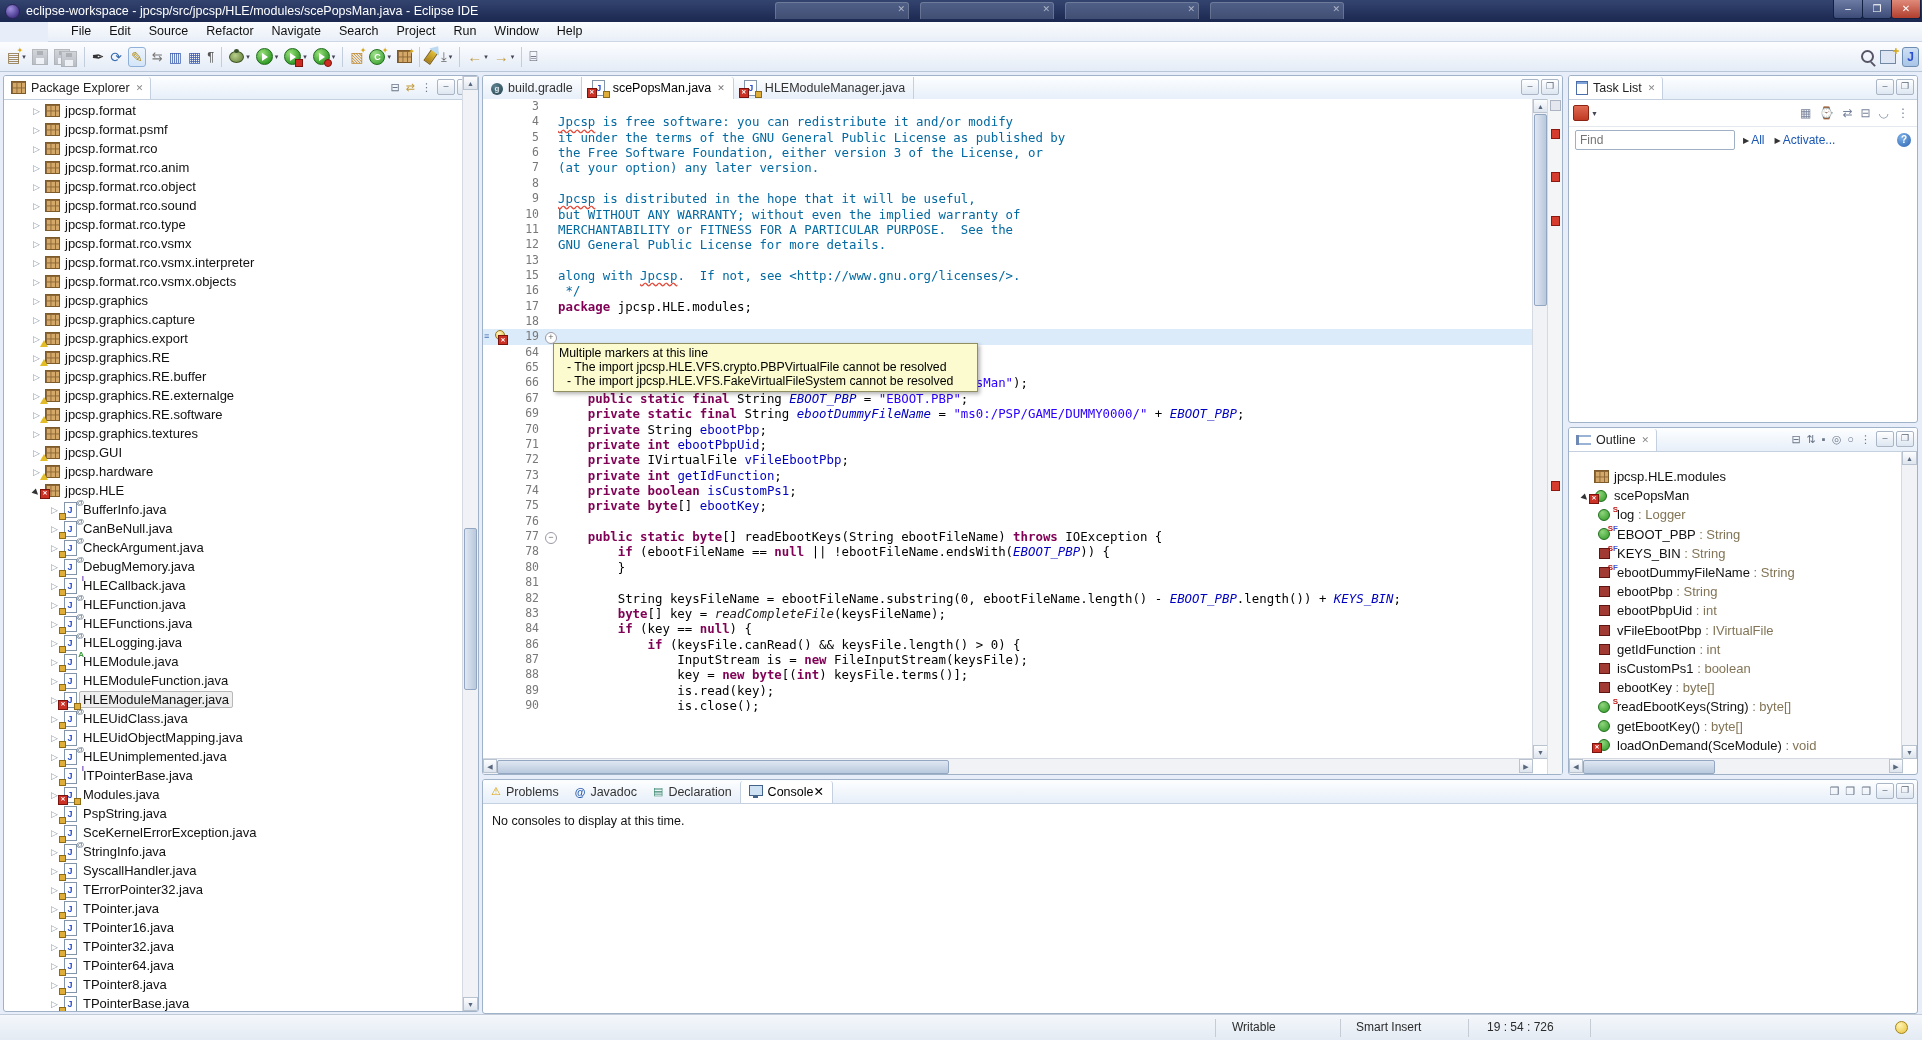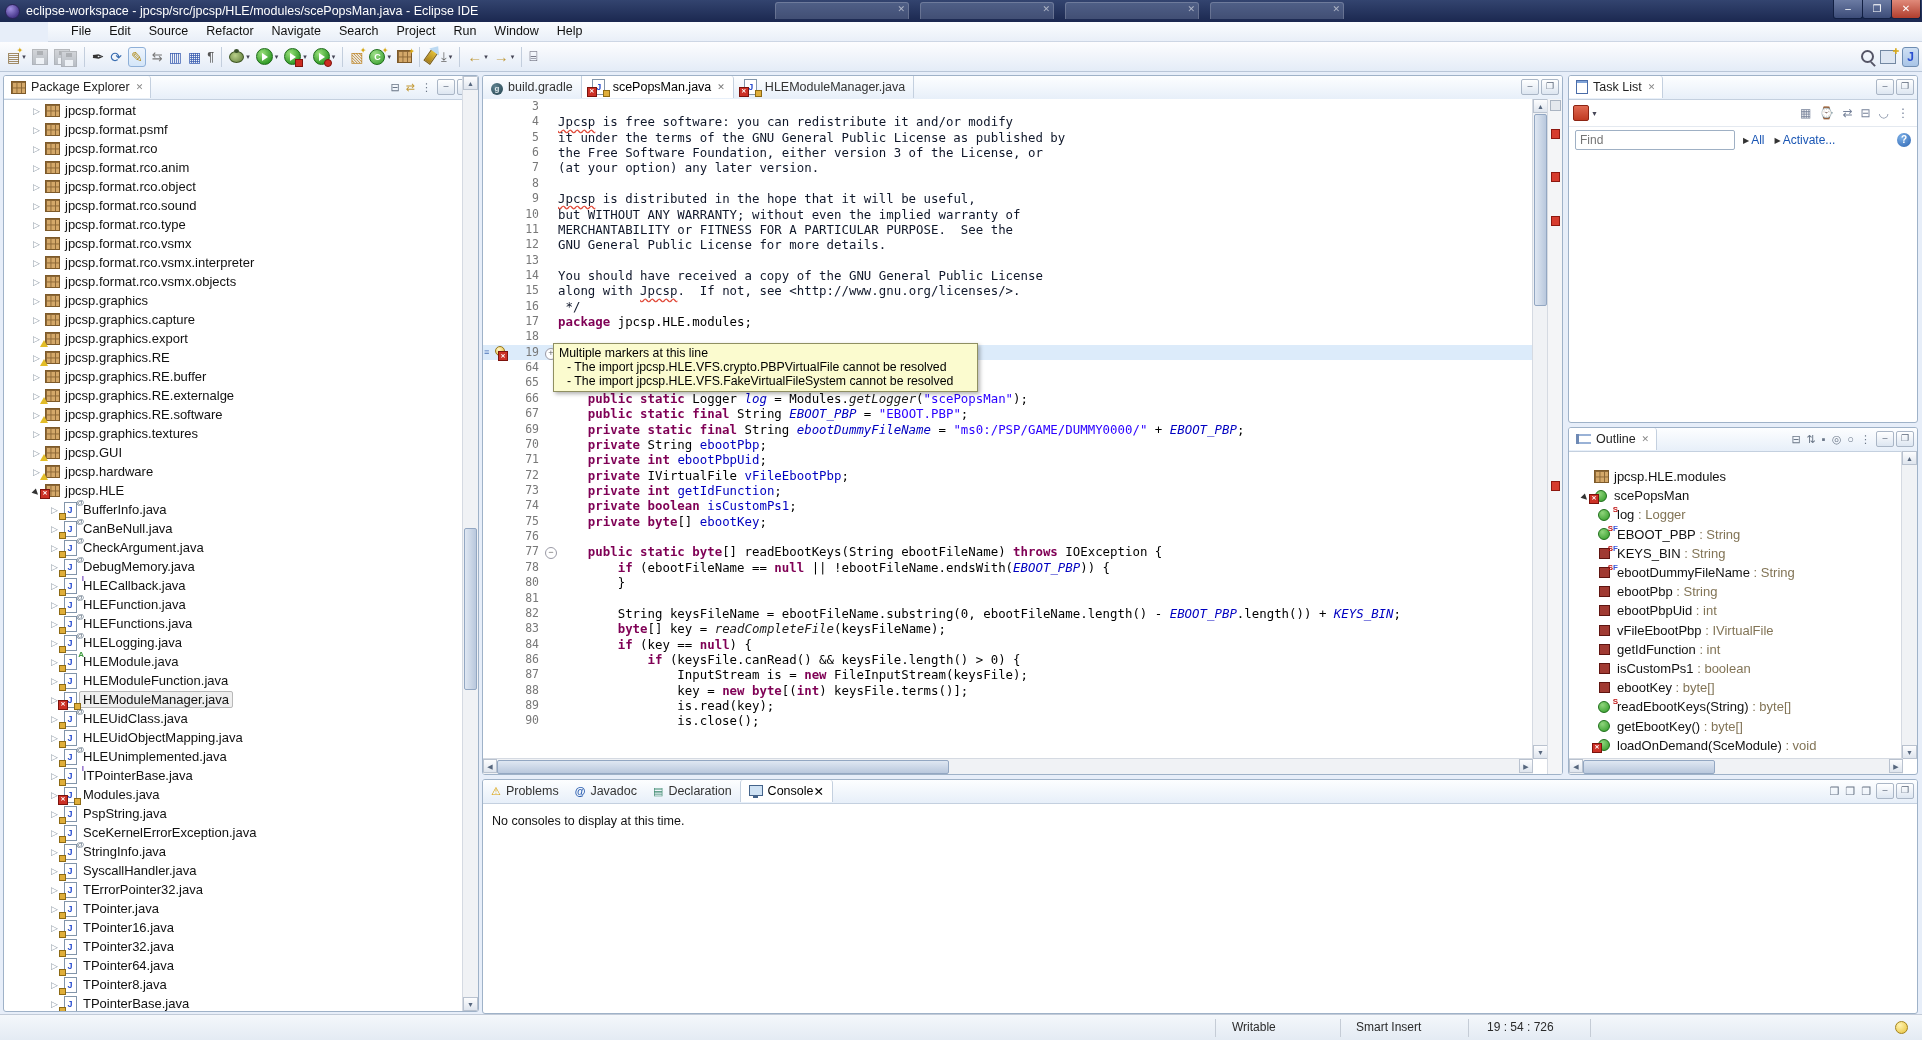--- a/index.html
+++ b/index.html
@@ -37,21 +37,21 @@
   .ic-c{width:14px;height:14px;border-radius:50%;background:radial-gradient(circle at 35% 30%,#9fe08a,#2f9a26);border:1px solid #1e6e1a;color:#fff;font-size:9px;font-weight:bold;text-align:center;line-height:14px;}
   .ic-torch{width:6px;height:13px;background:linear-gradient(#e7c53c,#a77e18);border:1px solid #7c5c10;transform:rotate(35deg);}
   .ic-torch:before{content:"";position:absolute;left:-3px;top:-6px;border-bottom:7px solid #bcd9f2;border-left:6px solid transparent;border-right:6px solid transparent;}
   .nav-arrow{color:#c19a3c;font-size:15px;font-weight:bold;}
   .ic-mag{width:9px;height:9px;border:2px solid #556;border-radius:50%;}
   .ic-mag:before{content:"";position:absolute;right:-4px;bottom:-4px;width:6px;height:2px;background:#556;transform:rotate(45deg);}
   .ic-persp{width:14px;height:12px;background:#dde6f2;border:1px solid #7388a2;}
   .persp-active{background:linear-gradient(#cfe0f4,#a8c4e6);border:1px solid #6e8db2;border-radius:3px;padding:2px 4px;display:flex;align-items:center;}
   
   .panel{position:absolute;background:#fff;border:1px solid #9fb2c8;border-radius:3px;box-sizing:border-box;overflow:hidden;}
-  .phead{height:23px;background:linear-gradient(#fdfeff,#e7eff9);border-bottom:1px solid #c4d0df;display:flex;align-items:flex-start;position:relative;}
+  .phead{height:23px;background:linear-gradient(#fdfeff,#e7eff9);border-bottom:1px solid #c4d0df;display:flex;align-items:center;position:relative;}
   .ptab{display:flex;align-items:center;height:22px;padding:0 7px;background:#fff;border-right:1px solid #c4d0df;border-radius:3px 3px 0 0;font-size:12.5px;color:#222;}
   .ptab .x{color:#888;font-size:9px;margin-left:6px;}
   .phead-icons{position:absolute;right:3px;top:0;height:22px;display:flex;align-items:center;}
   .hico{color:#6a7687;font-size:11px;margin:0 3px;}
   .minmax{color:#5a6678;font-size:9px;border:1px solid #aab6c6;background:linear-gradient(#fff,#dde6f1);width:16px;height:14px;text-align:center;line-height:13px;margin-left:2px;border-radius:2px;}
   
   .trow{height:19px;display:flex;align-items:center;white-space:nowrap;}
   .arrow-c{width:13px;text-align:center;color:#8f9aa6;font-size:9px;flex:none;}
   .arrow-e{width:13px;text-align:center;flex:none;}
   .arrow-e span{display:inline-block;transform:rotate(45deg);font-size:8px;color:#333;}
@@ -69,21 +69,21 @@
   .etab.active{background:#fff;border-radius:3px 3px 0 0;color:#000;}
   .etab .x{color:#777;font-size:9px;margin-left:6px;}
   .etab .ticn{margin-right:5px;position:relative;}
   #edit-body{position:absolute;left:0;top:23px;right:0;bottom:0;background:#fff;}
   .cl{height:15.36px;line-height:15.36px;display:flex;white-space:pre;}
   .cl.sel{background:#dcebfa;}
   .ann{width:26px;flex:none;position:relative;}
   .num{width:30px;flex:none;text-align:right;padding-right:5px;color:#787878;font-family:"DejaVu Sans Mono",monospace;font-size:11.5px;}
   .foldc{width:14px;flex:none;text-align:center;color:#9a9a9a;font-size:10px;}
   .codetxt{font-family:"DejaVu Sans Mono",monospace;font-size:12.4px;margin:0;}
-  .c{color:#0f172a;} .k{color:#7F0055;font-weight:bold;} .s{color:#2A00FF;}
+  .c{color:#0369a1;} .k{color:#7F0055;font-weight:bold;} .s{color:#2A00FF;}
   .f{color:#0000C0;} .i{color:#0000C0;font-style:italic;} .m{font-style:italic;} .d{color:#000;}
   .sp{text-decoration:underline;text-decoration-style:wavy;text-decoration-color:#e04838;text-underline-offset:2px;}
   .fold-glyph{display:inline-block;width:10px;height:10px;border:1px solid #9a9aa6;border-radius:50%;line-height:9px;font-size:9px;color:#666;background:#fff;margin-top:2px;}
   #marker-tooltip{position:absolute;left:70px;top:244px;width:412px;background:#fbfbcf;border:1px solid #8f8f62;box-shadow:2px 2px 4px rgba(0,0,0,.3);font-size:12.3px;color:#000;padding:2px 6px 3px 5px;z-index:20;}
   #marker-tooltip .ti{padding-left:8px;}
   .vsb{position:absolute;right:14px;top:0;bottom:15px;width:15px;background:#f0f2f5;border-left:1px solid #d5dae2;}
   .sb-arrow{height:14px;background:linear-gradient(#fdfdfe,#dfe5ee);border:1px solid #b9c2cf;color:#57677e;font-size:7px;text-align:center;line-height:13px;box-sizing:border-box;}
   .sb-thumb{position:absolute;left:1px;right:1px;border-radius:2px;background:linear-gradient(90deg,#dfe7f2,#b9c8dd);border:1px solid #93a7c2;}
   .ovr{position:absolute;right:0;top:0;bottom:0;width:14px;background:#f4f5f7;border-left:1px solid #d5dae2;}
   .ovr-mark{position:absolute;left:3px;width:7px;height:8px;background:#d63c2e;border:1px solid #8e1810;}
@@ -764,21 +764,20 @@
         <div class="cl"><span class="ann"></span><span class="num">4</span><span class="foldc"></span><pre class="codetxt"><span class="c sp">Jpcsp</span><span class="c"> is free software: you can redistribute it and/or modify</span></pre></div>
         <div class="cl"><span class="ann"></span><span class="num">5</span><span class="foldc"></span><pre class="codetxt"><span class="c">it under the terms of the GNU General Public License as published by</span></pre></div>
         <div class="cl"><span class="ann"></span><span class="num">6</span><span class="foldc"></span><pre class="codetxt"><span class="c">the Free Software Foundation, either version 3 of the License, or</span></pre></div>
         <div class="cl"><span class="ann"></span><span class="num">7</span><span class="foldc"></span><pre class="codetxt"><span class="c">(at your option) any later version.</span></pre></div>
         <div class="cl"><span class="ann"></span><span class="num">8</span><span class="foldc"></span><pre class="codetxt"></pre></div>
         <div class="cl"><span class="ann"></span><span class="num">9</span><span class="foldc"></span><pre class="codetxt"><span class="c sp">Jpcsp</span><span class="c"> is distributed in the hope that it will be useful,</span></pre></div>
         <div class="cl"><span class="ann"></span><span class="num">10</span><span class="foldc"></span><pre class="codetxt"><span class="c">but WITHOUT ANY WARRANTY; without even the implied warranty of</span></pre></div>
         <div class="cl"><span class="ann"></span><span class="num">11</span><span class="foldc"></span><pre class="codetxt"><span class="c">MERCHANTABILITY or FITNESS FOR A PARTICULAR PURPOSE.  See the</span></pre></div>
         <div class="cl"><span class="ann"></span><span class="num">12</span><span class="foldc"></span><pre class="codetxt"><span class="c">GNU General Public License for more details.</span></pre></div>
         <div class="cl"><span class="ann"></span><span class="num">13</span><span class="foldc"></span><pre class="codetxt"></pre></div>
-        <div class="cl"><span class="ann"></span><span class="num">14</span><span class="foldc"></span><pre class="codetxt"><span class="c">You should have received a copy of the GNU General Public License</span></pre></div>
         <div class="cl"><span class="ann"></span><span class="num">15</span><span class="foldc"></span><pre class="codetxt"><span class="c">along with </span><span class="c sp">Jpcsp</span><span class="c">.  If not, see &lt;http://www.gnu.org/licenses/&gt;.</span></pre></div>
         <div class="cl"><span class="ann"></span><span class="num">16</span><span class="foldc"></span><pre class="codetxt"><span class="c"> */</span></pre></div>
         <div class="cl"><span class="ann"></span><span class="num">17</span><span class="foldc"></span><pre class="codetxt"><span class="k">package</span><span class="d"> jpcsp.HLE.modules;</span></pre></div>
         <div class="cl"><span class="ann"></span><span class="num">18</span><span class="foldc"></span><pre class="codetxt"></pre></div>
         <div class="cl sel"><span class="ann"><span class="rangebar">≡</span><span class="bulb"></span></span><span class="num">19</span><span class="foldc"><span class="fold-glyph">+</span></span><pre class="codetxt"></pre></div>
         <div class="cl"><span class="ann"></span><span class="num">64</span><span class="foldc"></span><pre class="codetxt"></pre></div>
         <div class="cl"><span class="ann"></span><span class="num">65</span><span class="foldc"></span><pre class="codetxt"></pre></div>
         <div class="cl"><span class="ann"></span><span class="num">66</span><span class="foldc"></span><pre class="codetxt"><span class="d">    </span><span class="k">public static </span><span class="d">Logger </span><span class="i">log</span><span class="d"> = Modules.</span><span class="m">getLogger</span><span class="d">(</span><span class="s">"scePopsMan"</span><span class="d">);</span></pre></div>
         <div class="cl"><span class="ann"></span><span class="num">67</span><span class="foldc"></span><pre class="codetxt"><span class="d">    </span><span class="k">public static final </span><span class="d">String </span><span class="i">EBOOT_PBP</span><span class="d"> = </span><span class="s">"EBOOT.PBP"</span><span class="d">;</span></pre></div>
         <div class="cl"><span class="ann"></span><span class="num">69</span><span class="foldc"></span><pre class="codetxt"><span class="d">    </span><span class="k">private static final </span><span class="d">String </span><span class="i">ebootDummyFileName</span><span class="d"> = </span><span class="s">"ms0:/PSP/GAME/DUMMY0000/"</span><span class="d"> + </span><span class="i">EBOOT_PBP</span><span class="d">;</span></pre></div>

